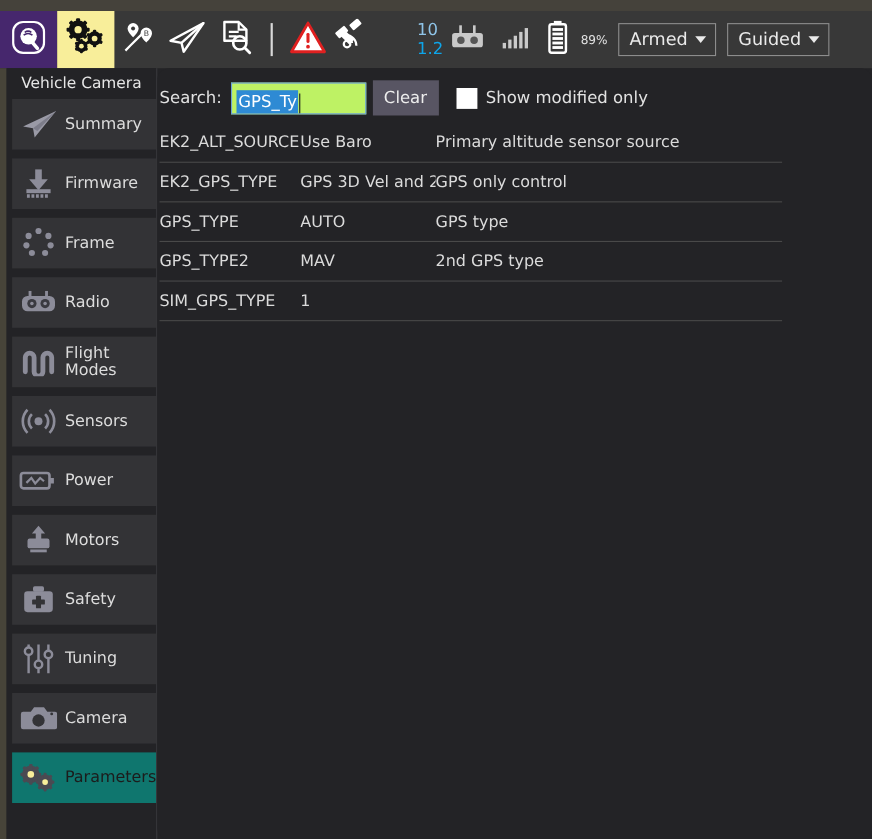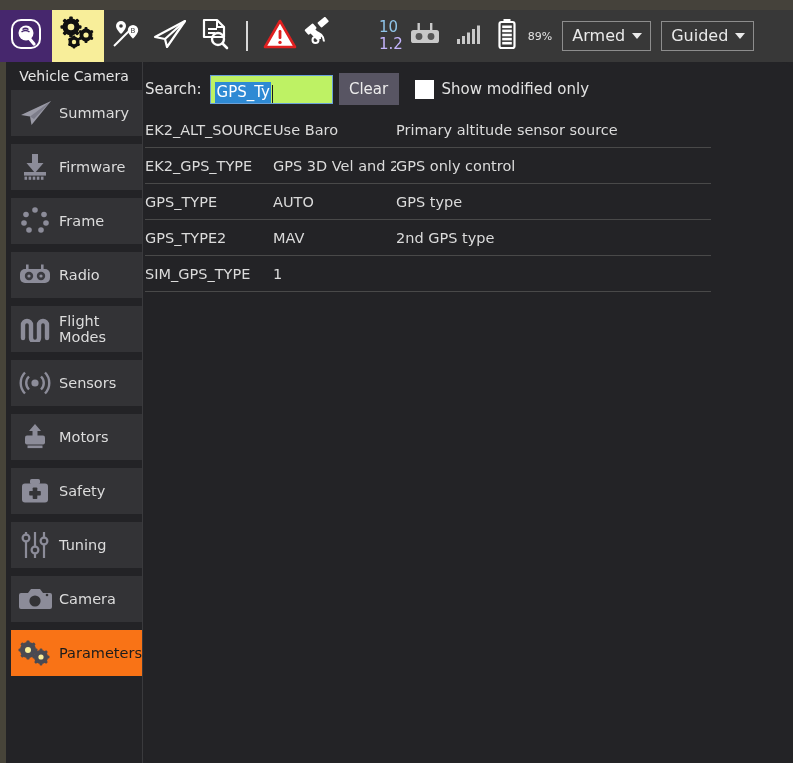--- a/index.html
+++ b/index.html
@@ -38,21 +38,21 @@
   .tb-sep {
     width: 2px; height: 30px; background: #d8d8d8; margin: 0 10px;
     flex: 0 0 auto;
   }
   .gps-wrap { display: flex; align-items: center; flex: 0 0 auto; gap: 40px; }
   .gps-nums {
     display: flex; flex-direction: column; line-height: 1.12;
     margin-left: 1px; font-size: 15px;
   }
   .gps-nums .n1 { color: #8fc4e8; }
-  .gps-nums .n2 { color: #c4b5fd; }
+  .gps-nums .n2 { color: #0ea5e9; }
   .batt-pct { color: #e3e3e3; font-size: 11px; margin-left: 5px; }
   .dropdown {
     border: 1px solid #8d8d8d; color: #eaeaea; font-size: 16px;
     padding: 4px 8px 5px 9px; margin-left: 10px;
     display: flex; align-items: center; gap: 7px; flex: 0 0 auto;
     background: transparent;
   }
   .caret {
     width: 0; height: 0; border-left: 5px solid transparent;
     border-right: 5px solid transparent; border-top: 6px solid #eaeaea;
@@ -70,21 +70,21 @@
     background: #232326;
   }
   .sb-title {
     height: 28px; display: flex; align-items: center; justify-content: center;
     color: #e6e6e6; font-size: 14px;
   }
   .sb-item {
     position: relative; margin: 0 0 8px 5px; width: 131px; height: 46px;
     background: #333336; display: flex; align-items: center;
   }
-  .sb-item.active { background: #f97316; }
+  .sb-item.active { background: #0f766e; }
   .sb-ico {
     width: 48px; height: 46px; display: flex;
     align-items: center; justify-content: center; flex: 0 0 auto;
   }
   .sb-label { color: #dcdcdc; font-size: 14.5px; }
   .sb-item.active .sb-label { color: #1c1c1c; }
 
   .v-divider {
     position: absolute; left: 142px; top: 62px; width: 1px; height: 701px;
     background: #3a3a3d;
@@ -382,20 +382,30 @@
           <circle cx="18" cy="15" r="3.6" fill="#8c8c99"></circle>
           <path d="M12 8.5 a9 9 0 0 0 0 13" fill="none" stroke="#8c8c99" stroke-width="2.4"></path>
           <path d="M24 8.5 a9 9 0 0 1 0 13" fill="none" stroke="#8c8c99" stroke-width="2.4"></path>
           <path d="M8 4.5 a15 15 0 0 0 0 21" fill="none" stroke="#8c8c99" stroke-width="2.4"></path>
           <path d="M28 4.5 a15 15 0 0 1 0 21" fill="none" stroke="#8c8c99" stroke-width="2.4"></path>
         </svg>
       </span>
       <span class="sb-label">Sensors</span>
     </div>
 
+    <div class="sb-item">
+      <span class="sb-ico">
+        <svg width="36" height="22" viewBox="0 0 36 22">
+          <rect x="2" y="4" width="26" height="14" rx="2.4" fill="none" stroke="#8c8c99" stroke-width="2.4"></rect>
+          <path d="M28.5 8.5 h3.5 v5 h-3.5 z" fill="#8c8c99"></path>
+          <path d="M7 13 L11.5 8.5 L15 13.5 L19.5 8.5 L23 11.5" fill="none" stroke="#8c8c99" stroke-width="2"></path>
+        </svg>
+      </span>
+      <span class="sb-label">Power</span>
+    </div>
 
     <div class="sb-item">
       <span class="sb-ico">
         <svg width="34" height="30" viewBox="0 0 34 30">
           <g fill="#8c8c99">
             <path d="M17 2 L23 9 H19.5 V14 H14.5 V9 H11 Z"></path>
             <rect x="7" y="13.5" width="20" height="9" rx="2"></rect>
             <rect x="9.5" y="23.5" width="15" height="2.6"></rect>
           </g>
         </svg>

